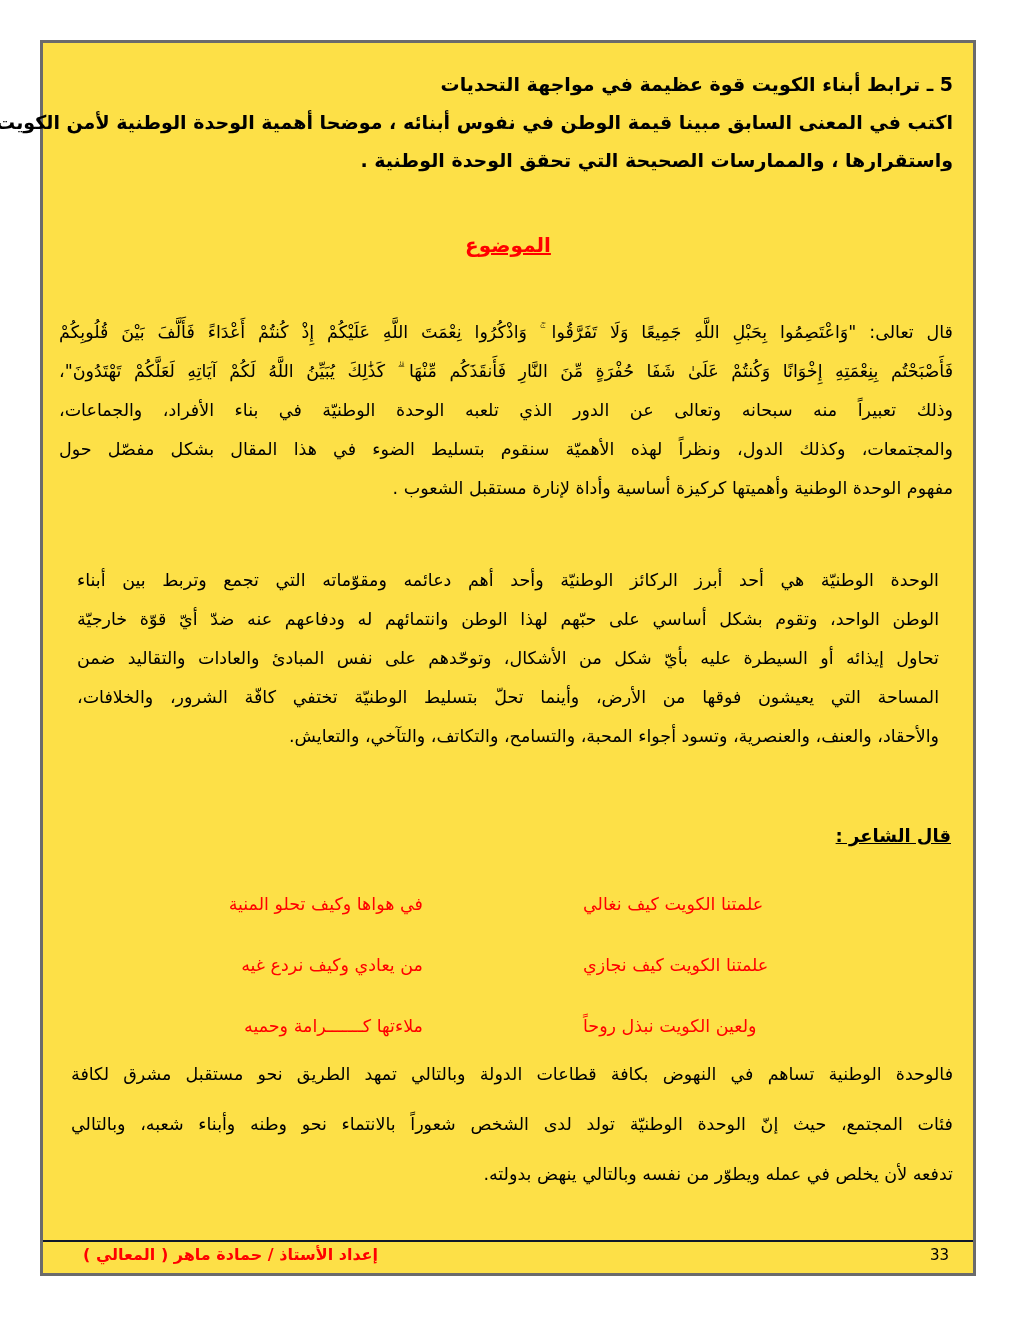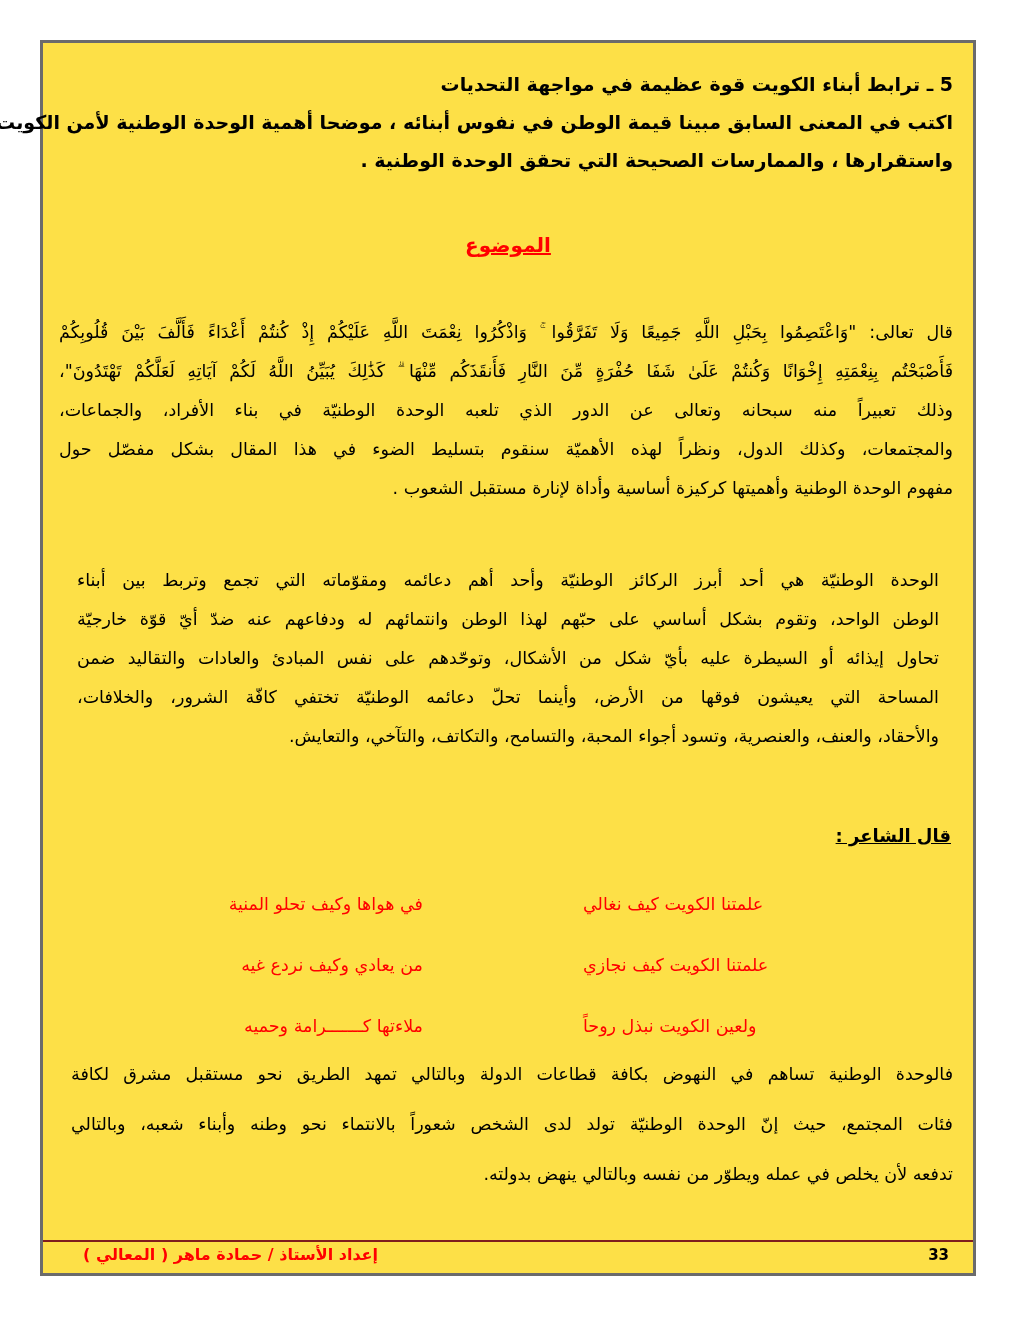--- a/index.html
+++ b/index.html
@@ -91,40 +91,39 @@
     .poem-row span { white-space: nowrap; }
     .poem-row .first { width: 240px; text-align: left; }
     .poem-row .second { width: 260px; }
     .p3 { top: 1006px; right: 20px; left: 28px; line-height: 50px; }
     .footer {
       position: absolute;
       left: 0;
       right: 0;
       bottom: 0;
       height: 31px;
-      border-top: 2px solid #7f1d1d;
+      border-top: 2px solid #0f172a;
     }
     .footer-credit {
       position: absolute;
       left: 40px;
       top: 3px;
       color: #ff0000;
       font-weight: bold;
       font-size: 16px;
       direction: rtl;
       white-space: nowrap;
     }
     .footer-page {
       position: absolute;
       right: 24px;
       top: 4px;
       font-family: "DejaVu Sans", sans-serif;
       font-size: 15px;
       direction: ltr;
-      font-weight: bold;
     }
   </style>
 </head>
 <body>
 
 <div class="page-frame">
 
   <div class="heading" style="top:22px;">
     <span class="line">5 ـ ترابط أبناء الكويت قوة عظيمة في مواجهة التحديات</span>
     <span class="line">اكتب في المعنى السابق مبينا قيمة الوطن في نفوس أبنائه ، موضحا أهمية الوحدة الوطنية لأمن الكويت</span>
@@ -138,21 +137,21 @@
     <span class="line">فَأَصْبَحْتُم بِنِعْمَتِهِ إِخْوَانًا وَكُنتُمْ عَلَىٰ شَفَا حُفْرَةٍ مِّنَ النَّارِ فَأَنقَذَكُم مِّنْهَا ۗ كَذَٰلِكَ يُبَيِّنُ اللَّهُ لَكُمْ آيَاتِهِ لَعَلَّكُمْ تَهْتَدُونَ"،</span>
     <span class="line">وذلك تعبيراً منه سبحانه وتعالى عن الدور الذي تلعبه الوحدة الوطنيّة في بناء الأفراد، والجماعات،</span>
     <span class="line">والمجتمعات، وكذلك الدول، ونظراً لهذه الأهميّة سنقوم بتسليط الضوء في هذا المقال بشكل مفصّل حول</span>
     <span class="line last">مفهوم الوحدة الوطنية وأهميتها كركيزة أساسية وأداة لإنارة مستقبل الشعوب .</span>
   </div>
 
   <div class="para p2">
     <span class="line">الوحدة الوطنيّة هي أحد أبرز الركائز الوطنيّة وأحد أهم دعائمه ومقوّماته التي تجمع وتربط بين أبناء</span>
     <span class="line">الوطن الواحد، وتقوم بشكل أساسي على حبّهم لهذا الوطن وانتمائهم له ودفاعهم عنه ضدّ أيّ قوّة خارجيّة</span>
     <span class="line">تحاول إيذائه أو السيطرة عليه بأيّ شكل من الأشكال، وتوحّدهم على نفس المبادئ والعادات والتقاليد ضمن</span>
-    <span class="line">المساحة التي يعيشون فوقها من الأرض، وأينما تحلّ دعائمه الوطنيّة تختفي كافّة الشرور، والخلافات،</span>
+    <span class="line">المساحة التي يعيشون فوقها من الأرض، وأينما تحلّ بتسليط الوطنيّة تختفي كافّة الشرور، والخلافات،</span>
     <span class="line last">والأحقاد، والعنف، والعنصرية، وتسود أجواء المحبة، والتسامح، والتكاتف، والتآخي، والتعايش.</span>
   </div>
 
   <div class="poet-label">قال الشاعر :</div>
 
   <div class="poem">
     <div class="poem-row">
       <span class="first">علمتنا الكويت كيف نغالي</span>
       <span class="second">في هواها وكيف تحلو المنية</span>
     </div>

